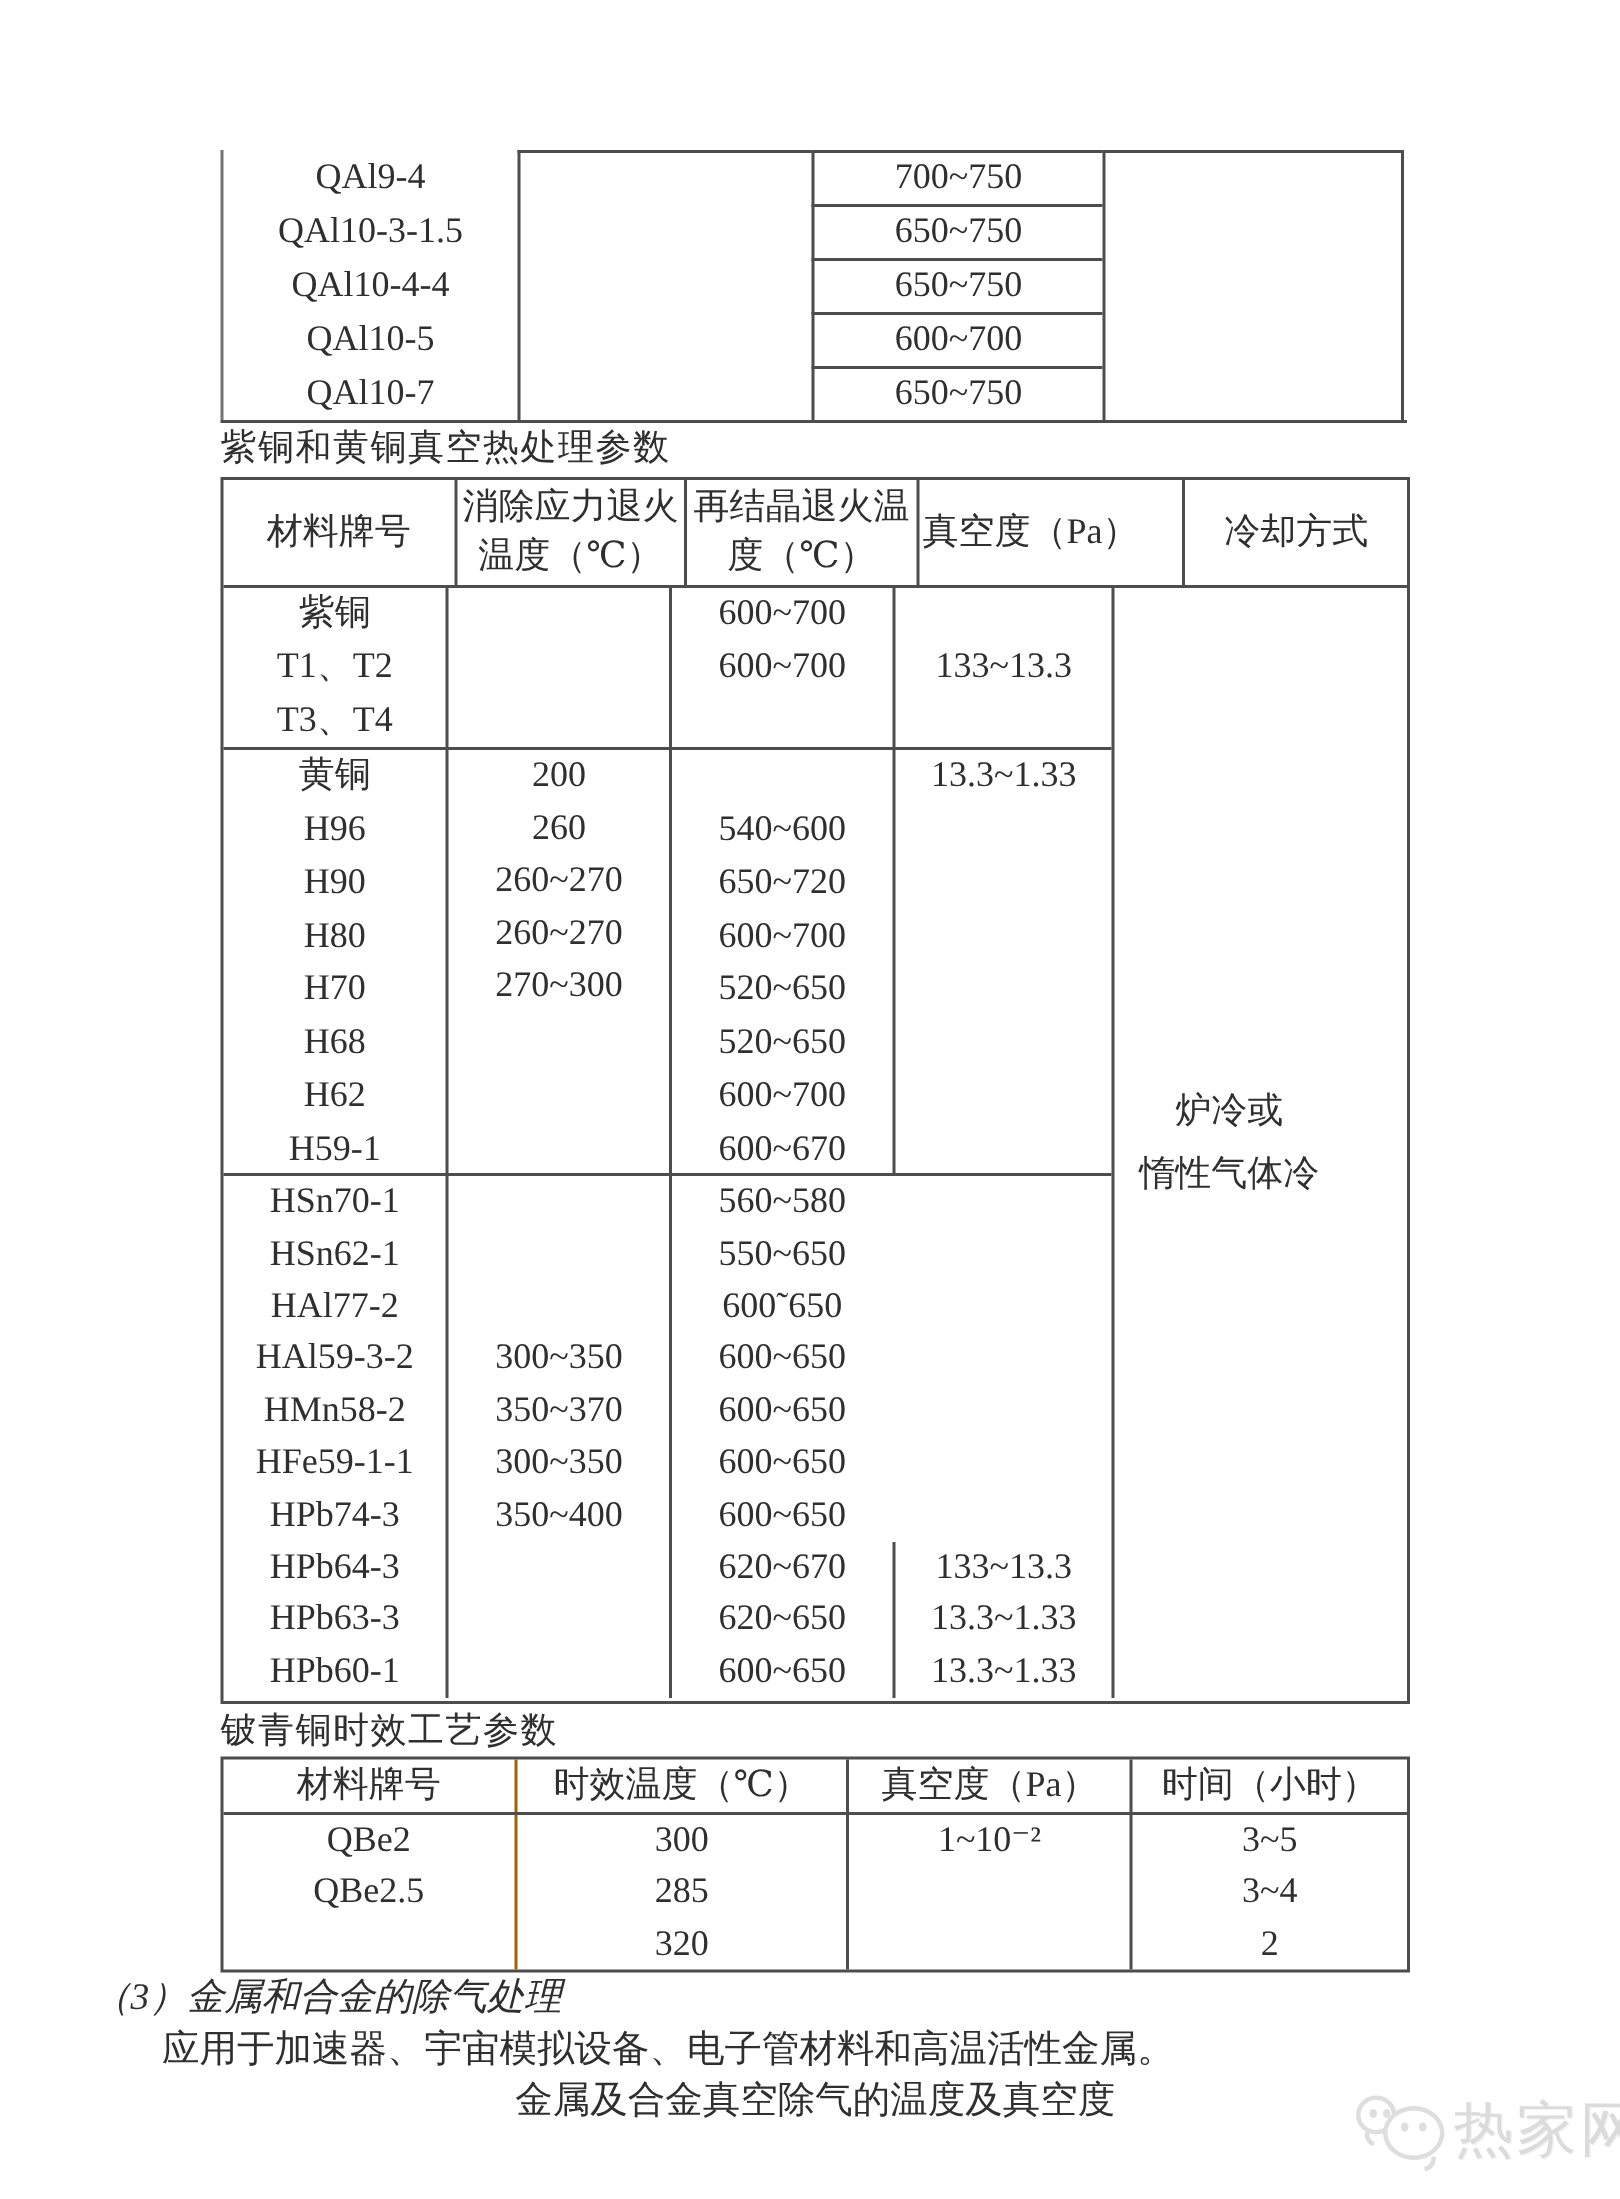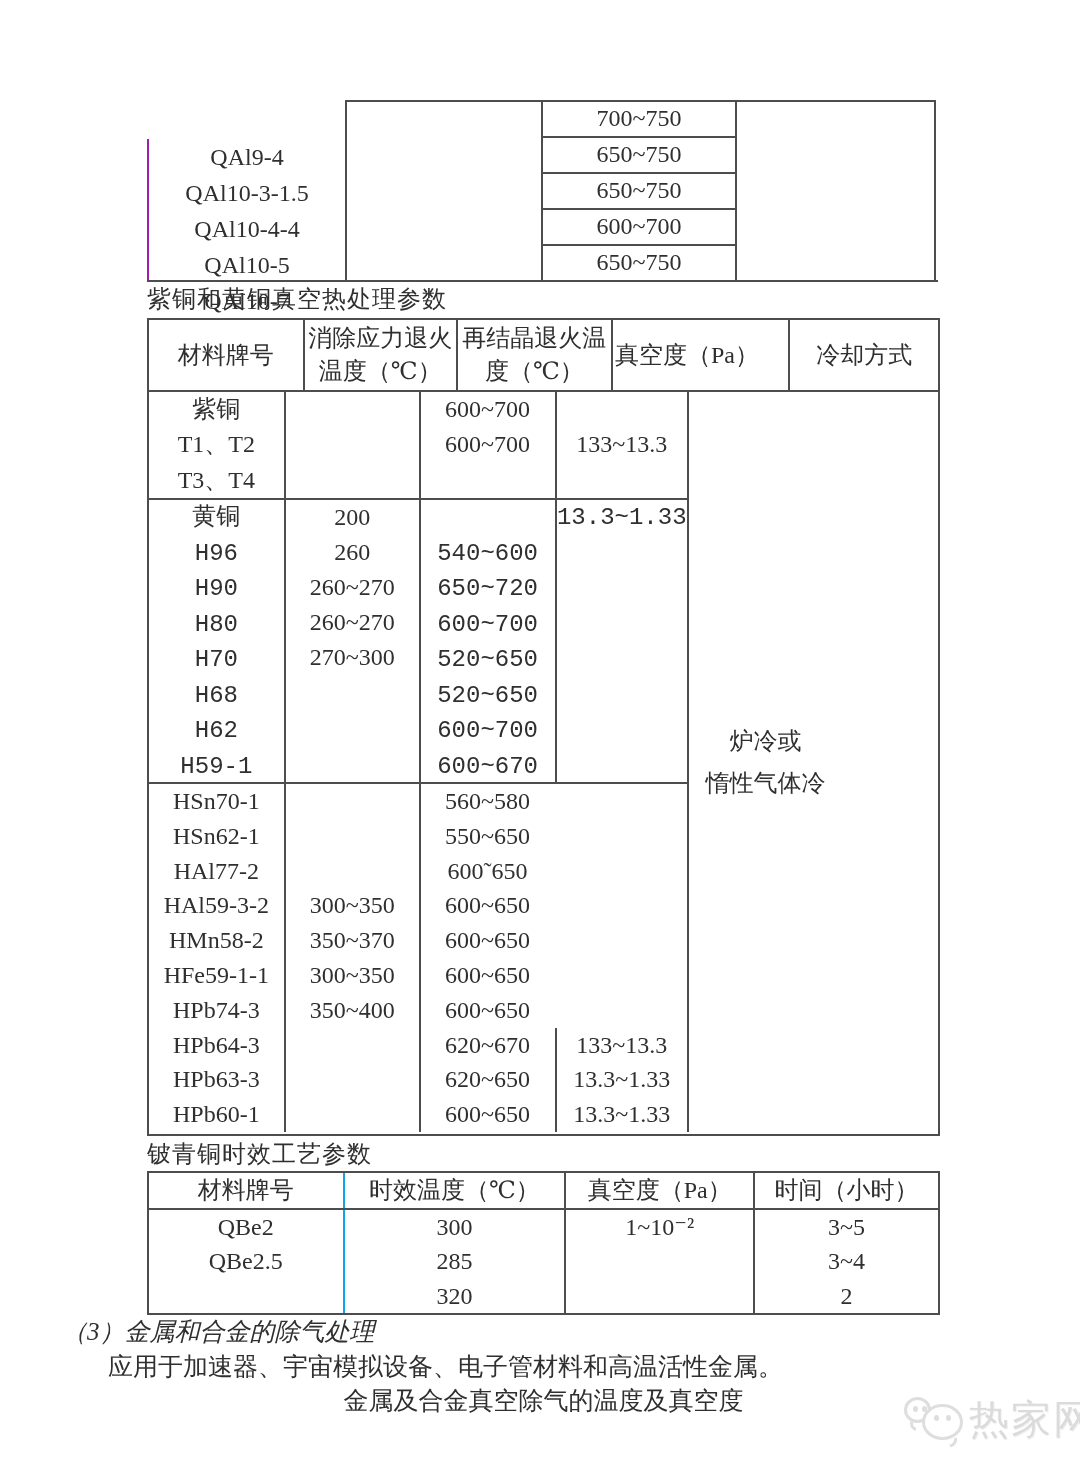--- a/index.html
+++ b/index.html
@@ -4,32 +4,32 @@
 <style>
   * { margin:0; padding:0; box-sizing:border-box; }
   html,body { background:#ffffff; }
   .page {
     position:relative; width:1080px; height:1466px; background:#ffffff;
     font-family:"Liberation Serif","DejaVu Serif",serif;
     color:#2f2f2f; font-size:24px; overflow:hidden;
   }
   
   .ln  { height:35.3px; line-height:35.3px; text-align:center; white-space:nowrap; }
-  .lnB { height:35.5px; line-height:35.5px; text-align:center; white-space:nowrap;font-family:Liberation Mono, monospace; }
+  .lnB { height:35.5px; line-height:35.5px; text-align:center; white-space:nowrap; }
   .lnC { height:34.8px; line-height:34.8px; text-align:center; white-space:nowrap; }
   .ln3 { height:34.3px; line-height:34.3px; text-align:center; white-space:nowrap; }
 
   
   #t1 {
     position:absolute; left:147px; top:100px; width:791px; height:182px;
     display:grid; grid-template-columns:198px 196px 194px 201px;
     grid-template-rows:repeat(5,36px);
     border-bottom:2px solid #4d4d4d;
   }
-  .t1c1 { grid-area:1/1/6/2; border-left:2px solid #a21caf;margin-top:39px; }
+  .t1c1 { grid-area:1/1/6/2; border-left:2px solid #737373; }
   .t1c1 .t1ln { height:36px; line-height:36px; text-align:center; }
   .t1c2 { grid-area:1/2/6/3; border-left:2px solid #4d4d4d; border-top:2px solid #4d4d4d; }
   .t1v  { grid-column:3; border-left:2px solid #4d4d4d; border-top:2px solid #4d4d4d;
           line-height:33px; text-align:center; }
   .t1c4 { grid-area:1/4/6/5; border-left:2px solid #4d4d4d; border-top:2px solid #4d4d4d;
           border-right:2px solid #4d4d4d; }
 
   .caption { position:absolute; left:147px; width:793px; text-align:left;
              height:32px; line-height:32px; letter-spacing:1px; }
   #cap1 { top:283px; }
@@ -40,21 +40,21 @@
         border:2px solid #4d4d4d; }
   .t2h { display:flex; height:72px; border-bottom:2px solid #4d4d4d; }
   .hc  { display:flex; flex-direction:column; justify-content:center; text-align:center;
          white-space:pre-line; line-height:33px; }
   .hc1 { width:159px; }
   .hc2 { width:159px; border-left:2px solid #4d4d4d; }
   .hc3 { width:160px; border-left:2px solid #4d4d4d; }
   .hc4 { width:156px; border-left:2px solid #4d4d4d; }
   .hc5 { width:155px; border-left:2px solid #4d4d4d;margin-left:27px; }
   .t2b { display:flex; height:740px; }
-  .t2main { width:538px; display:flex; flex-direction:column; }
+  .t2main { width:592px; display:flex; flex-direction:column; }
   .blk  { display:flex; }
   .blkA { height:106px; }
   .blkB { height:284px; border-top:2px solid #4d4d4d; }
   .blkC { height:350px; border-top:2px solid #4d4d4d;align-items:flex-end; }
   .c1 { width:159px; }
   .c2 { width:159px; border-left:2px solid #4d4d4d; }
   .c3 { width:160px; border-left:2px solid #4d4d4d; }
   .c4 { width:156px; border-left:2px solid #4d4d4d; }
   .offs { }
   .offs .lnO { height:35px; line-height:35px; text-align:center; }
@@ -62,21 +62,21 @@
             align-items:center; justify-content:center; text-align:center;
             white-space:pre-line; line-height:42px; }
 
   
   #t3 { position:absolute; left:147px; top:1171px; width:793px; height:144px;
         border:2px solid #4d4d4d; }
   .t3h { display:flex; height:37px; border-bottom:2px solid #4d4d4d; }
   .t3h .h { line-height:35px; text-align:center; white-space:nowrap; }
   .t3b { display:flex; height:103px; }
   .t3c1 { width:200px; }
-  .t3c2 { width:229px; border-left:2px solid #0ea5e9; }
+  .t3c2 { width:229px; border-left:2px solid #a16207; }
   .t3c3 { width:195px; border-left:2px solid #4d4d4d; }
   .t3c4 { width:191px; border-left:2px solid #4d4d4d; }
 
   
   .note { position:absolute; font-size:25px; line-height:30px; white-space:nowrap; }
   #note1 { left:62px;  top:1317px;font-style:italic; }
   #note2 { left:108px; top:1352px; }
   #note3 { left:147px; top:1386px; width:793px; text-align:center; }
 
   

